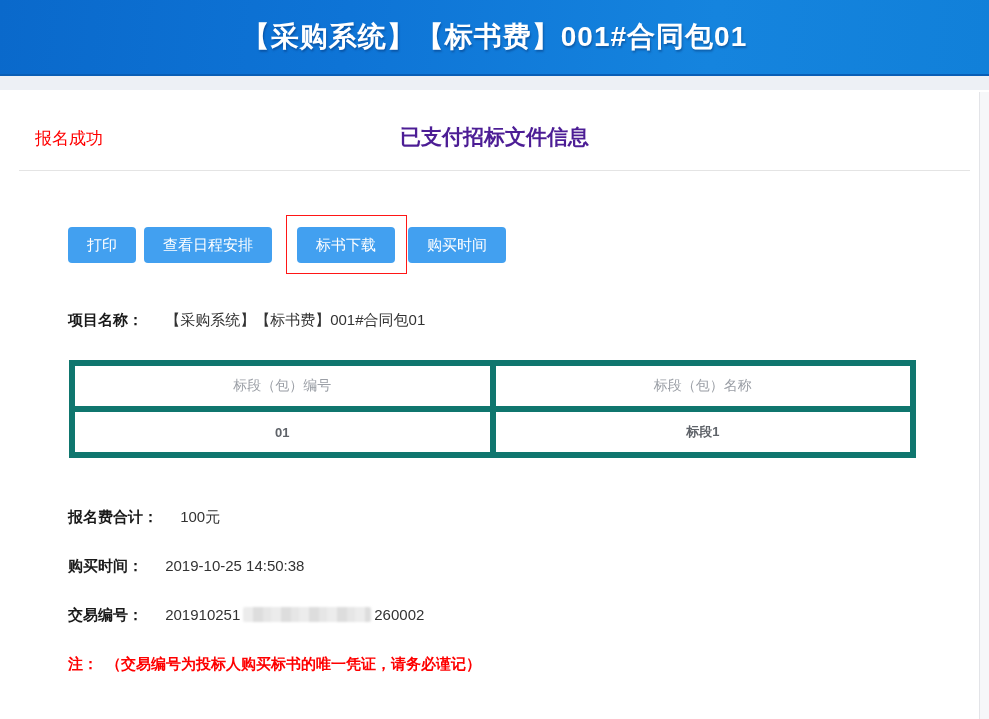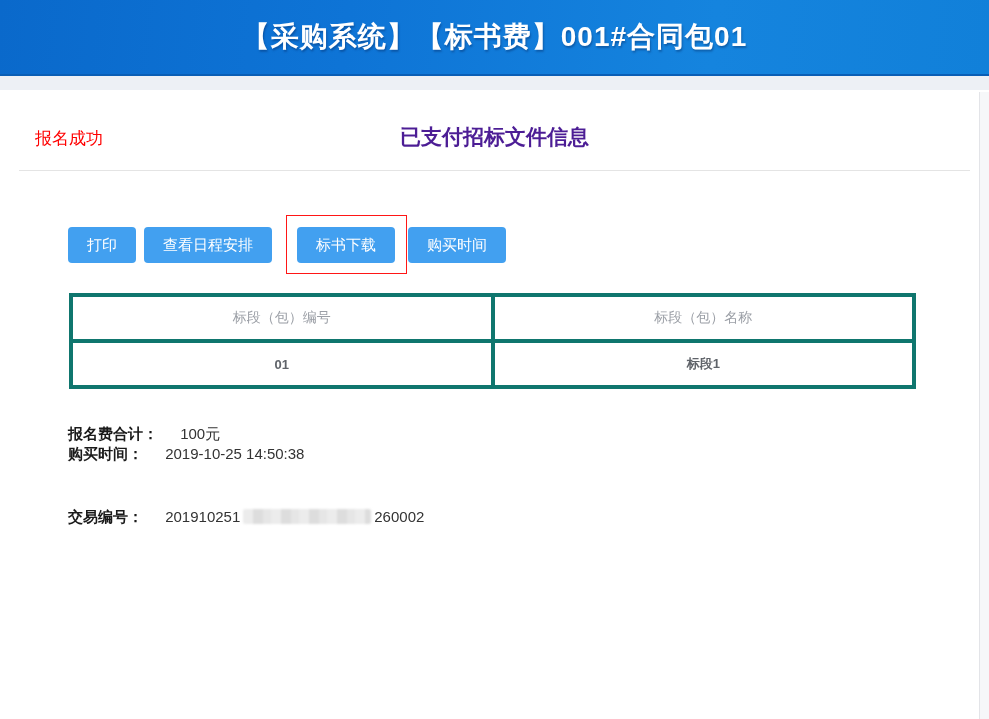--- a/index.html
+++ b/index.html
@@ -57,31 +57,31 @@
   .red-box {
     position: absolute; left: -11px; top: -12px; right: -12px; bottom: -11px;
     border: 1px solid #ff1616; pointer-events: none;
   }
 
   
   .info-row { margin-left: 49px; font-size: 15px; color: #333333; line-height: 20px; }
   .info-label { font-weight: bold; color: #1a1a1a; }
   .info-value { margin-left: 18px; }
   .row-project { margin-top: 47px; }
-  .row-fee { margin-top: 35px; }
-  .row-time { }
-  .row-txn { margin-top: 43px; }
+  .row-fee { margin-top: 49px; }
+  .row-time { margin-top: 29px; }
+  .row-txn { margin-top: 29px; }
 
   
   .pkg-table {
     margin: 30px 0 0 50px; width: 847px;
     border-collapse: collapse; table-layout: fixed;
   }
   .pkg-table th, .pkg-table td {
-    border: 4px solid #0f766e; height: 46px; text-align: center;
+    border: 6px solid #0f766e; height: 46px; text-align: center;
   }
   .pkg-table th { color: #9b9fa6; font-weight: normal; font-size: 14px; }
   .pkg-table td { color: #5f6369; font-weight: bold; font-size: 13px; }
 
   
   .redacted {
     display: inline-block; width: 128px; height: 15px;
     margin: 0 3px; vertical-align: -2px; border-radius: 2px;
     background: repeating-linear-gradient(90deg, #ececec 0 10px, #dddddd 10px 20px, #e6e6e6 20px 28px);
     filter: blur(1.2px);
@@ -116,20 +116,24 @@
     <div class="toolbar">
       <button class="btn">打印</button>
       <button class="btn">查看日程安排</button>
       <span class="btn-annotated-wrap">
         <button class="btn">标书下载</button>
         <span class="red-box"></span>
       </span>
       <button class="btn">购买时间</button>
     </div>
 
+    <div class="info-row row-project">
+      <span class="info-label">项目名称：</span>
+      <span class="info-value">【采购系统】【标书费】001#合同包01</span>
+    </div>
 
     <table class="pkg-table">
       <thead>
         <tr>
           <th>标段（包）编号</th>
           <th>标段（包）名称</th>
         </tr>
       </thead>
       <tbody>
         <tr>
@@ -147,17 +151,20 @@
     <div class="info-row row-time">
       <span class="info-label">购买时间：</span>
       <span class="info-value">2019-10-25 14:50:38</span>
     </div>
 
     <div class="info-row row-txn">
       <span class="info-label">交易编号：</span>
       <span class="info-value"><span>201910251</span><span class="redacted"></span><span>260002</span></span>
     </div>
 
+    <div class="note">
+      <span class="note-label">注：</span><span>（交易编号为投标人购买标书的唯一凭证，请务必谨记）</span>
+    </div>
 
   </div>
 </div>
 
 <div class="scroll-track"></div>
 
 </body></html>

